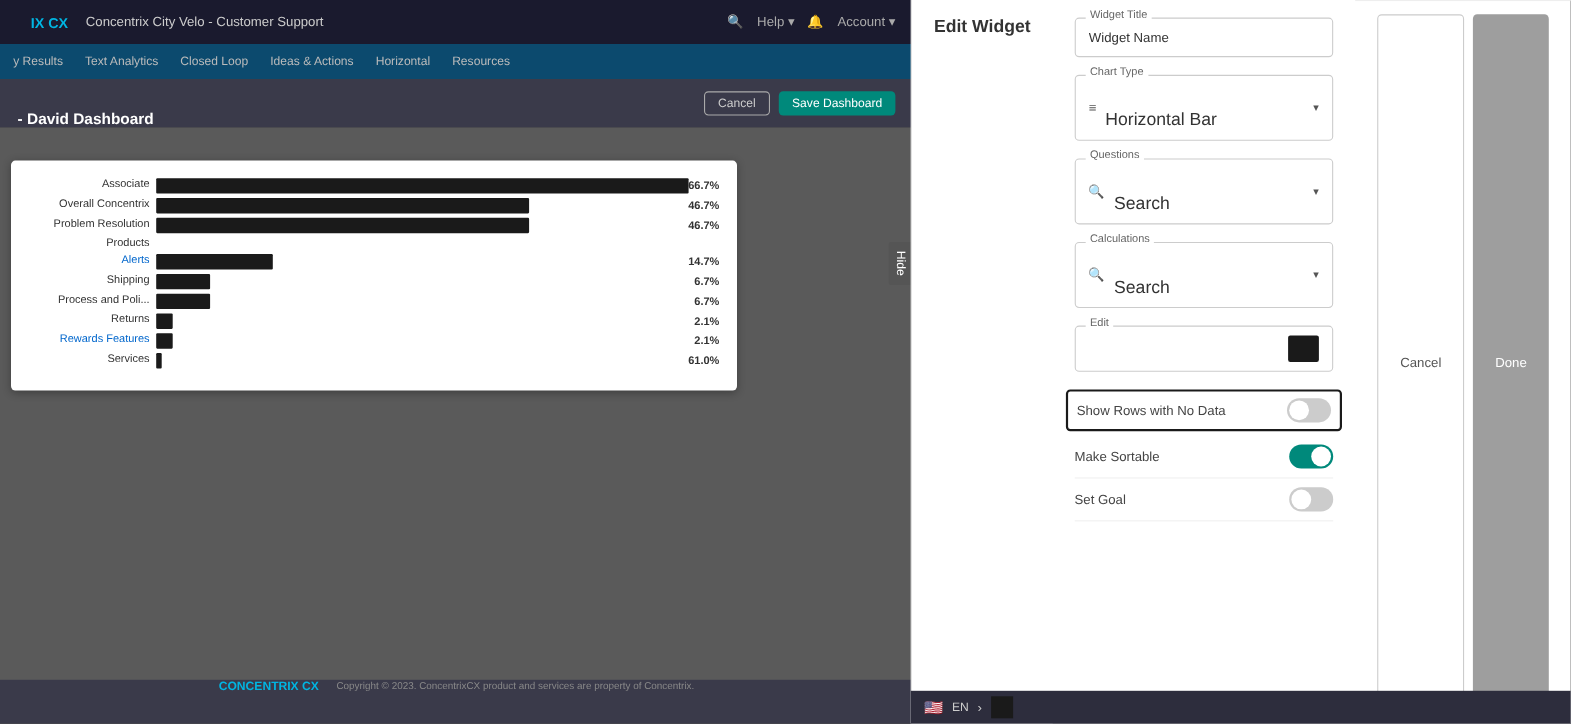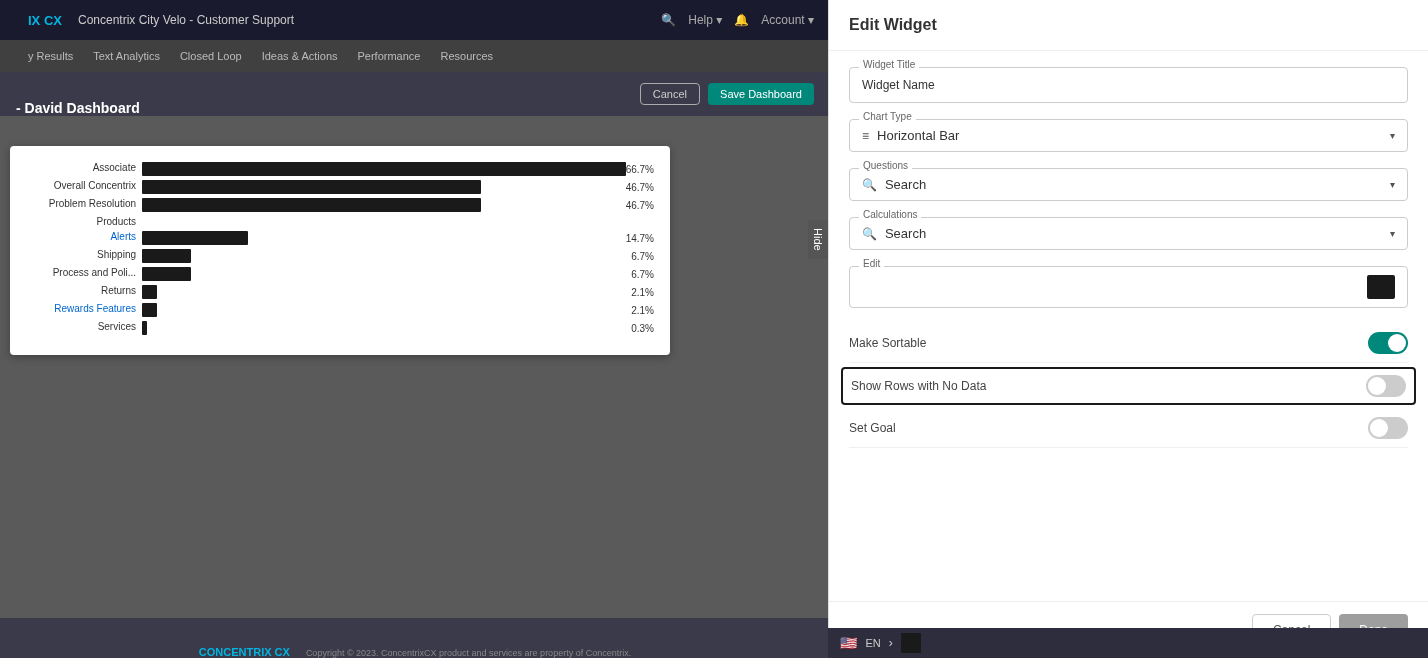--- a/index.html
+++ b/index.html
@@ -14,21 +14,21 @@
     .top-nav {
       position: absolute; top: 0; left: 0; width: 830px; height: 40px;
       background: #1a1a2e; display: flex; align-items: center; padding: 0 16px; gap: 16px;
     }
     .logo { color: #00b5e2; font-weight: bold; font-size: 13px; padding-left: 12px; }
     .app-title { color: #ccc; font-size: 12px; }
     .nav-icons { margin-left: auto; display: flex; gap: 12px; align-items: center; color: #aaa; font-size: 12px; }
 
     .sub-nav {
       position: absolute; top: 40px; left: 0; width: 830px; height: 32px;
-      background: #404040; display: flex; align-items: center; padding: 0 28px; gap: 20px;
+      background: #0c4a6e; display: flex; align-items: center; padding: 0 12px; gap: 20px;
     }
     .sub-nav-item { color: #bbb; font-size: 11px; cursor: pointer; }
 
     .dashboard-header {
       position: absolute; top: 72px; left: 0; width: 830px; height: 44px;
       background: #3a3a4a; display: flex; align-items: center; padding: 0 16px;
       justify-content: space-between;
     }
     .dashboard-title { color: #fff; font-size: 14px; font-weight: 600; margin-top: 28px; }
     .header-buttons { display: flex; gap: 8px; }
@@ -57,35 +57,35 @@
     .chart-container { font-size: 10px; }
     .chart-row {
       display: flex; align-items: flex-start; margin-bottom: 4px; gap: 6px;
     }
     .chart-label {
       width: 110px; text-align: right; color: #333; font-size: 10px; flex-shrink: 0;
     }
     .chart-label.link { color: #0066cc; cursor: pointer; }
     .bar-container { flex: 1; position: relative; height: 14px; }
     .bar { height: 100%; background: #1a1a1a; border-radius: 1px; }
-    .bar-value { margin-left: 0; font-size: 10px; color: #333; white-space: nowrap; }
+    .bar-value { margin-left: 0; font-size: 10px; color: #333; white-space: nowrap; font-weight: bold; }
     .bar-row { display: flex; align-items: center; }
 
     
     .app-footer {
       position: absolute; bottom: 0; left: 0; width: 830px; height: 40px;
-      background: #3a3a4a; display: flex; align-items: flex-end; justify-content: center; gap: 16px;
+      background: #3a3a4a; display: flex; align-items: flex-start; justify-content: center; gap: 16px;
     }
     .footer-logo { color: #00b5e2; font-size: 11px; font-weight: bold; }
     .footer-text { color: #888; font-size: 9px; }
 
     
     .edit-panel {
       position: absolute; top: 0; right: 0; width: 600px; height: 658px;
-      background: #fff; border-left: 1px solid #ddd; display: flex; flex-direction: column;
+      background: #fff; border-left: 1px solid #ddd; display: flex; flex-direction: row;
     }
     .panel-header {
       padding: 16px 20px; border-bottom: 1px solid #eee;
       font-size: 16px; font-weight: 600; color: #333;
     }
     .panel-body {
       flex: 1; padding: 16px 20px; overflow-y: auto;
     }
     .panel-footer {
       padding: 12px 20px; border-top: 1px solid #eee; display: flex; justify-content: flex-end; gap: 8px;
@@ -99,21 +99,21 @@
     .form-input {
       width: 100%; border: 1px solid #ccc; border-radius: 4px; padding: 10px 12px;
       font-size: 12px; color: #333; outline: none;
     }
 
     .form-select-wrapper {
       position: relative; border: 1px solid #ccc; border-radius: 4px;
       display: flex; align-items: center; padding: 8px 12px;
     }
     .form-select-icon { color: #555; font-size: 12px; margin-right: 8px; }
-    .form-select-value { flex: 1; font-size: 13px; color: #333; }
+    .form-select-value { flex: 1; font-size: 16px; color: #333; margin-top: 24px; }
     .form-select-arrow { color: #555; font-size: 10px; }
 
     .section-title {
       font-size: 13px; font-weight: 600; color: #333; margin-bottom: 12px; margin-top: 4px;
     }
 
     .color-row {
       border: 1px solid #ccc; border-radius: 4px; padding: 8px 12px;
       display: flex; align-items: center; justify-content: space-between;
       position: relative;
@@ -184,21 +184,21 @@
     <span>🔔</span>
     <span>Account ▾</span>
   </div>
 </div>
 
 <div class="sub-nav">
   <span class="sub-nav-item">y Results</span>
   <span class="sub-nav-item">Text Analytics</span>
   <span class="sub-nav-item">Closed Loop</span>
   <span class="sub-nav-item">Ideas &amp; Actions</span>
-  <span class="sub-nav-item">Performance</span>
+  <span class="sub-nav-item">Horizontal</span>
   <span class="sub-nav-item">Resources</span>
 </div>
 
 <div class="dashboard-header">
   <span class="dashboard-title">- David Dashboard</span>
   <div class="header-buttons">
     <button class="btn-cancel">Cancel</button>
     <button class="btn-save">Save Dashboard</button>
   </div>
 </div>
@@ -281,21 +281,21 @@
         </div>
         <span class="bar-value">2.1%</span>
       </div>
     </div>
       <div class="chart-row">
       <span class="chart-label">Services</span>
       <div class="bar-row" style="display:flex;align-items:center;flex:1;">
         <div class="bar-container">
           <div class="bar" style="width:1%;"></div>
         </div>
-        <span class="bar-value">0.3%</span>
+        <span class="bar-value">61.0%</span>
       </div>
     </div>
     </div>
 </div>
 
 <div class="app-footer">
   <span class="footer-logo">CONCENTRIX CX</span>
   <span class="footer-text">Copyright © 2023. ConcentrixCX product and services are property of Concentrix.</span>
 </div>
 
@@ -340,30 +340,30 @@
 
     <div class="form-group">
       <span class="form-label">Edit</span>
       <div class="color-row">
         <span></span>
         <div class="color-swatch"></div>
       </div>
     </div>
 
 
+    <div class="option-row highlighted">
+      <span class="option-label">Show Rows with No Data</span>
+      <div class="toggle off">
+        <div class="toggle-knob"></div>
+      </div>
+    </div>
+
     <div class="option-row">
       <span class="option-label">Make Sortable</span>
       <div class="toggle on">
-        <div class="toggle-knob"></div>
-      </div>
-    </div>
-
-    <div class="option-row highlighted">
-      <span class="option-label">Show Rows with No Data</span>
-      <div class="toggle off">
         <div class="toggle-knob"></div>
       </div>
     </div>
 
     <div class="option-row">
       <span class="option-label">Set Goal</span>
       <div class="toggle off">
         <div class="toggle-knob"></div>
       </div>
     </div>

